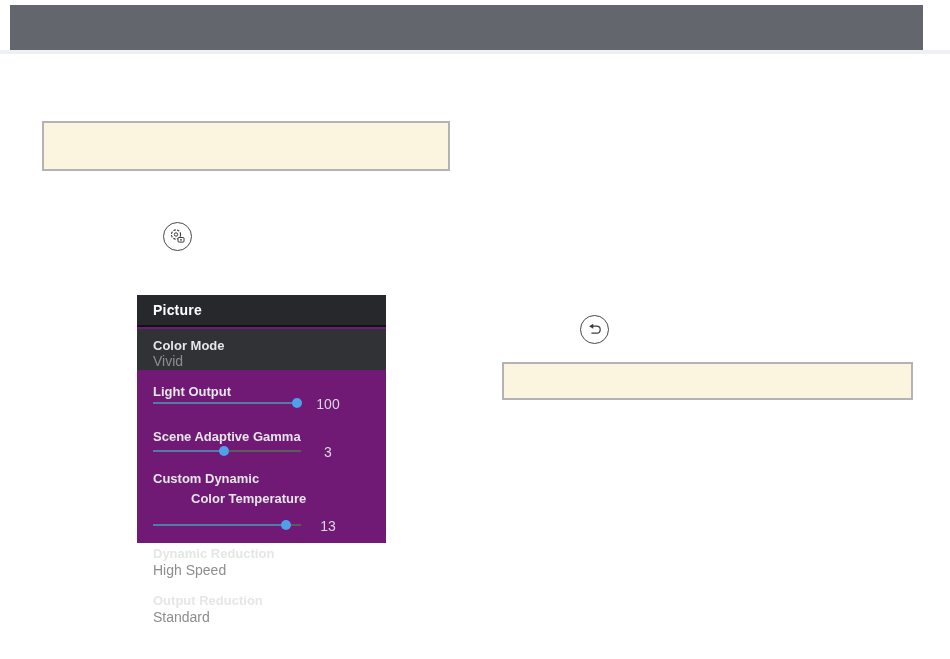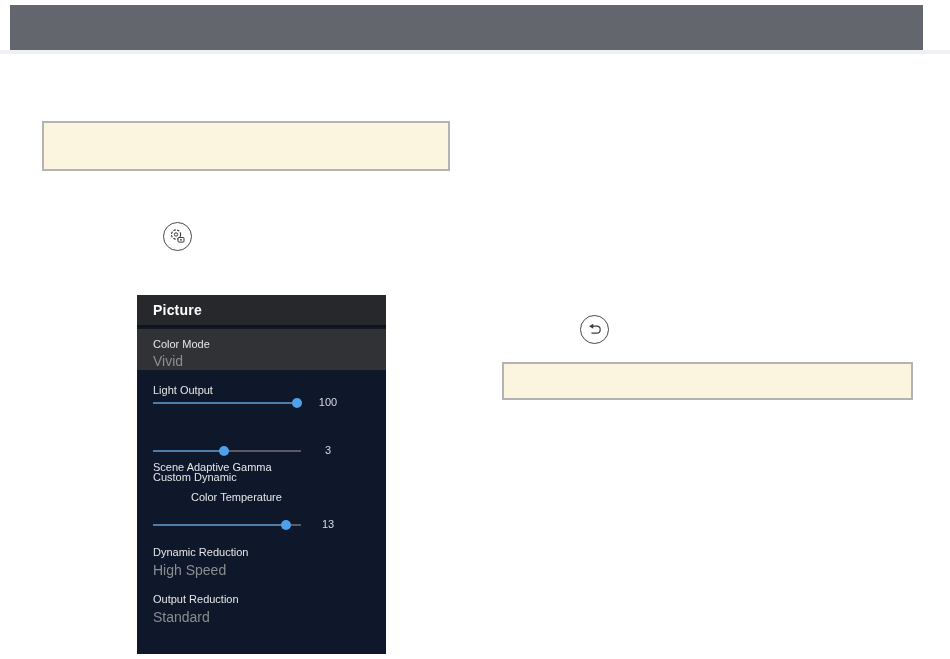--- a/index.html
+++ b/index.html
@@ -16,35 +16,35 @@
   .note-box.two{left:502px;top:362px;width:411px;height:38px;}
 
   
   .round-icon{position:absolute;width:29px;height:29px;border:1px solid #4a4a4a;border-radius:50%;
               display:flex;align-items:center;justify-content:center;background:#fff;box-sizing:border-box;}
   .round-icon.colormode{left:163px;top:222px;}
   .round-icon.return{left:580px;top:315px;}
   .round-icon svg{display:block;}
 
   
-  .panel{position:absolute;left:137px;top:295px;width:249px;height:359px;background:#0f172a;}
+  .panel{position:absolute;left:137px;top:295px;width:249px;height:248px;background:#701a75;}
   .panel-header{position:absolute;left:0;top:0;width:100%;height:32px;background:#27282B;
                 border-bottom:2px solid #121213;box-sizing:border-box;}
   .panel-title{position:absolute;left:16px;top:7px;color:#ffffff;font-size:14px;font-weight:bold;letter-spacing:.2px;}
   .row{position:absolute;left:0;width:100%;}
-  .row-label{position:absolute;left:16px;color:#E4E6E7;font-size:11px;white-space:nowrap;}
+  .row-label{position:absolute;left:16px;color:#E4E6E7;font-size:13px;white-space:nowrap;font-weight:bold;}
   .row-sub{position:absolute;left:16px;color:#8B8D8F;font-size:14px;white-space:nowrap;}
   .row-selected{position:absolute;left:0;top:34px;width:100%;height:41px;background:#303236;}
 
   
   .slider{position:absolute;left:16px;width:148px;height:10px;}
   .slider .track{position:absolute;left:0;top:4px;width:100%;height:2px;background:#595B5D;}
   .slider .fill{position:absolute;left:0;top:4px;height:2px;background:#4E7DA6;}
   .slider .knob{position:absolute;top:0;width:10px;height:10px;border-radius:50%;background:#4FA0E8;margin-left:-5px;}
-  .slider-value{position:absolute;left:171px;width:40px;text-align:center;color:#D8DADB;font-size:11px;}
+  .slider-value{position:absolute;left:171px;width:40px;text-align:center;color:#D8DADB;font-size:14px;}
 </style>
 </head>
 <body>
 
 <div class="page">
 
   <div class="top-bar"></div>
   <div class="top-bar-shadow"></div>
 
   <div class="note-box one"></div>
@@ -72,21 +72,21 @@
       <span class="row-label" style="top:89px;">Light Output</span>
       <div class="slider" style="top:103px;">
         <div class="track"></div>
         <div class="fill" style="width: 97%;"></div>
         <div class="knob" style="left: 97%;"></div>
       </div>
       <span class="slider-value" style="top:101px;">100</span>
     </div>
 
     <div class="row">
-      <span class="row-label" style="top:134px;margin-top:32px;">Scene Adaptive Gamma</span>
+      <span class="row-label" style="top:134px;">Scene Adaptive Gamma</span>
       <div class="slider" style="top:151px;">
         <div class="track"></div>
         <div class="fill" style="width: 48%;"></div>
         <div class="knob" style="left: 48%;"></div>
       </div>
       <span class="slider-value" style="top:149px;">3</span>
     </div>
 
     <div class="row">
       <span class="row-label" style="top:176px;">Custom Dynamic</span>

